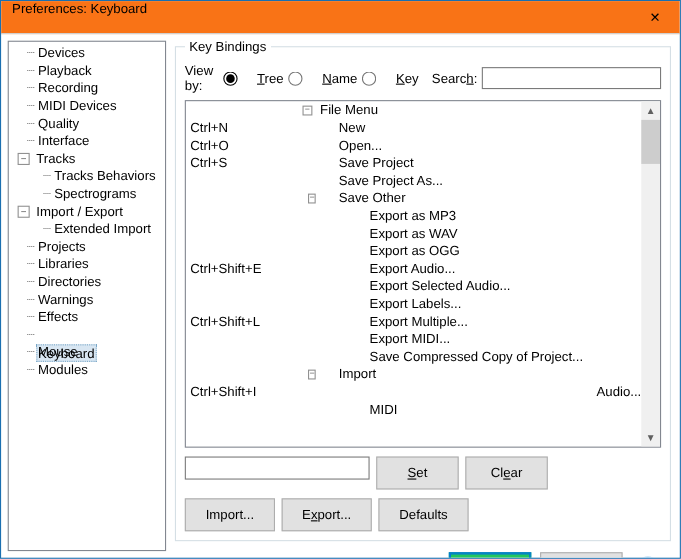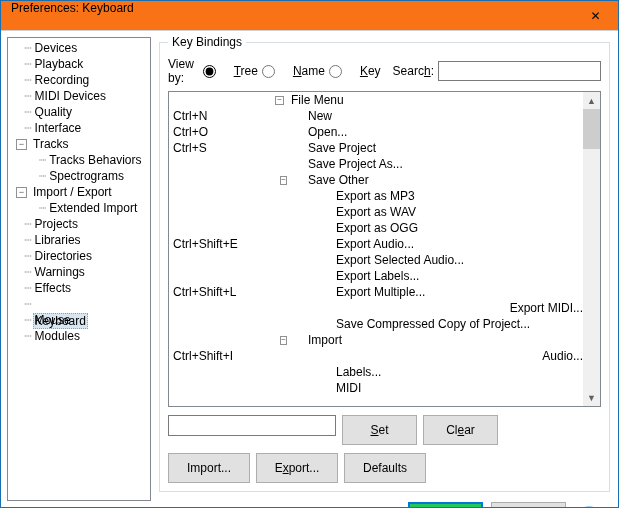--- a/index.html
+++ b/index.html
@@ -222,43 +222,38 @@
               <div class="bname" style="padding-left: 32px;">Export Labels...</div>
             </div>
             <div class="brow lvl3">
               <div class="bkey">Ctrl+Shift+L</div>
               <div class="bexpand" style="padding-left: 28px;"></div>
               <div class="bname" style="padding-left: 32px;">Export Multiple...</div>
             </div>
             <div class="brow lvl3">
               <div class="bkey"></div>
               <div class="bexpand" style="padding-left: 28px;"></div>
-              <div class="bname" style="padding-left: 32px; text-align: right;">Export MIDI...</div>
+              <div class="bname" style="padding-left: 32px;">Export MIDI...</div>
             </div>
             <div class="brow lvl3">
               <div class="bkey"></div>
               <div class="bexpand" style="padding-left: 28px;"></div>
               <div class="bname" style="padding-left: 32px;">Save Compressed Copy of Project...</div>
             </div>
             <div class="brow lvl2">
               <div class="bkey"></div>
               <div class="bexpand" style="padding-left: 14px;">
                 <span class="box">−</span>
               </div>
               <div class="bname" style="padding-left: 18px;">Import</div>
             </div>
             <div class="brow lvl3">
               <div class="bkey">Ctrl+Shift+I</div>
               <div class="bexpand" style="padding-left: 28px;"></div>
               <div class="bname" style="padding-left: 32px; text-align: right;">Audio...</div>
-            </div>
-            <div class="brow lvl3">
-              <div class="bkey"></div>
-              <div class="bexpand" style="padding-left: 28px;"></div>
-              <div class="bname" style="padding-left: 32px;">Labels...</div>
             </div>
             <div class="brow lvl3">
               <div class="bkey"></div>
               <div class="bexpand" style="padding-left: 28px;"></div>
               <div class="bname" style="padding-left: 32px;">MIDI</div>
             </div>
           </div>
         <div class="scrollbar">
           <div class="scroll-btn">▲</div>
           <div class="scroll-thumb"></div>

